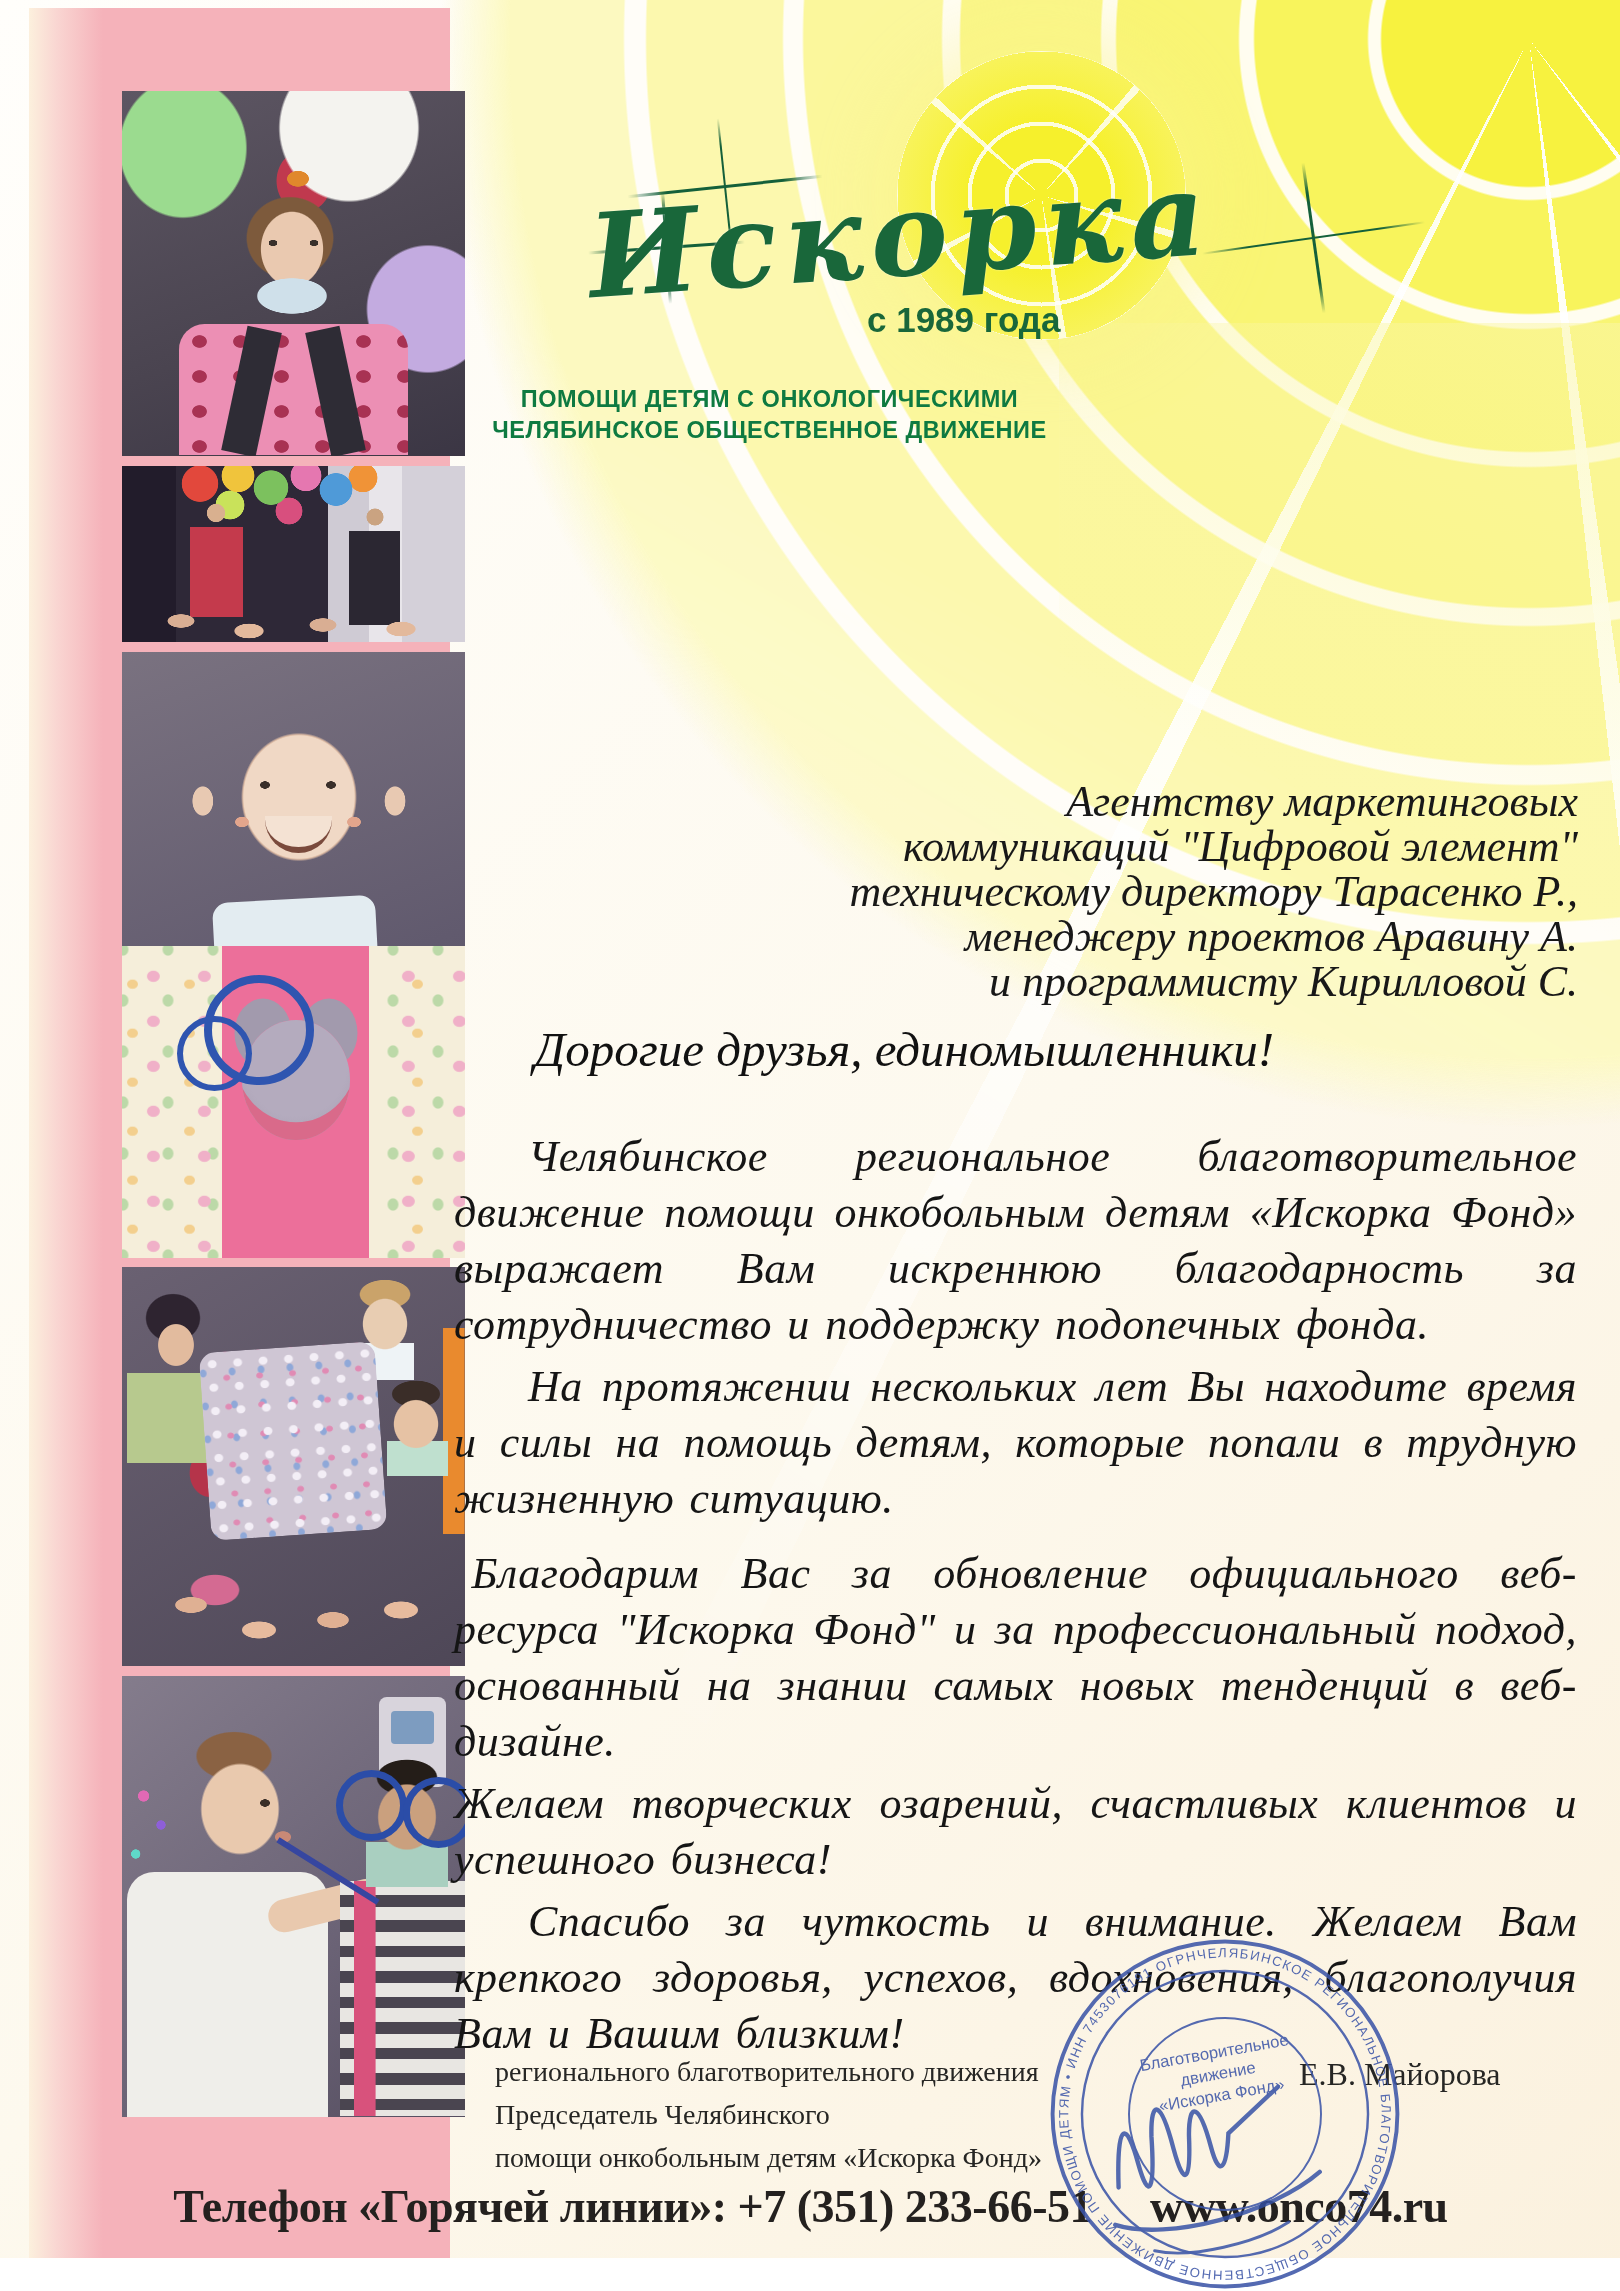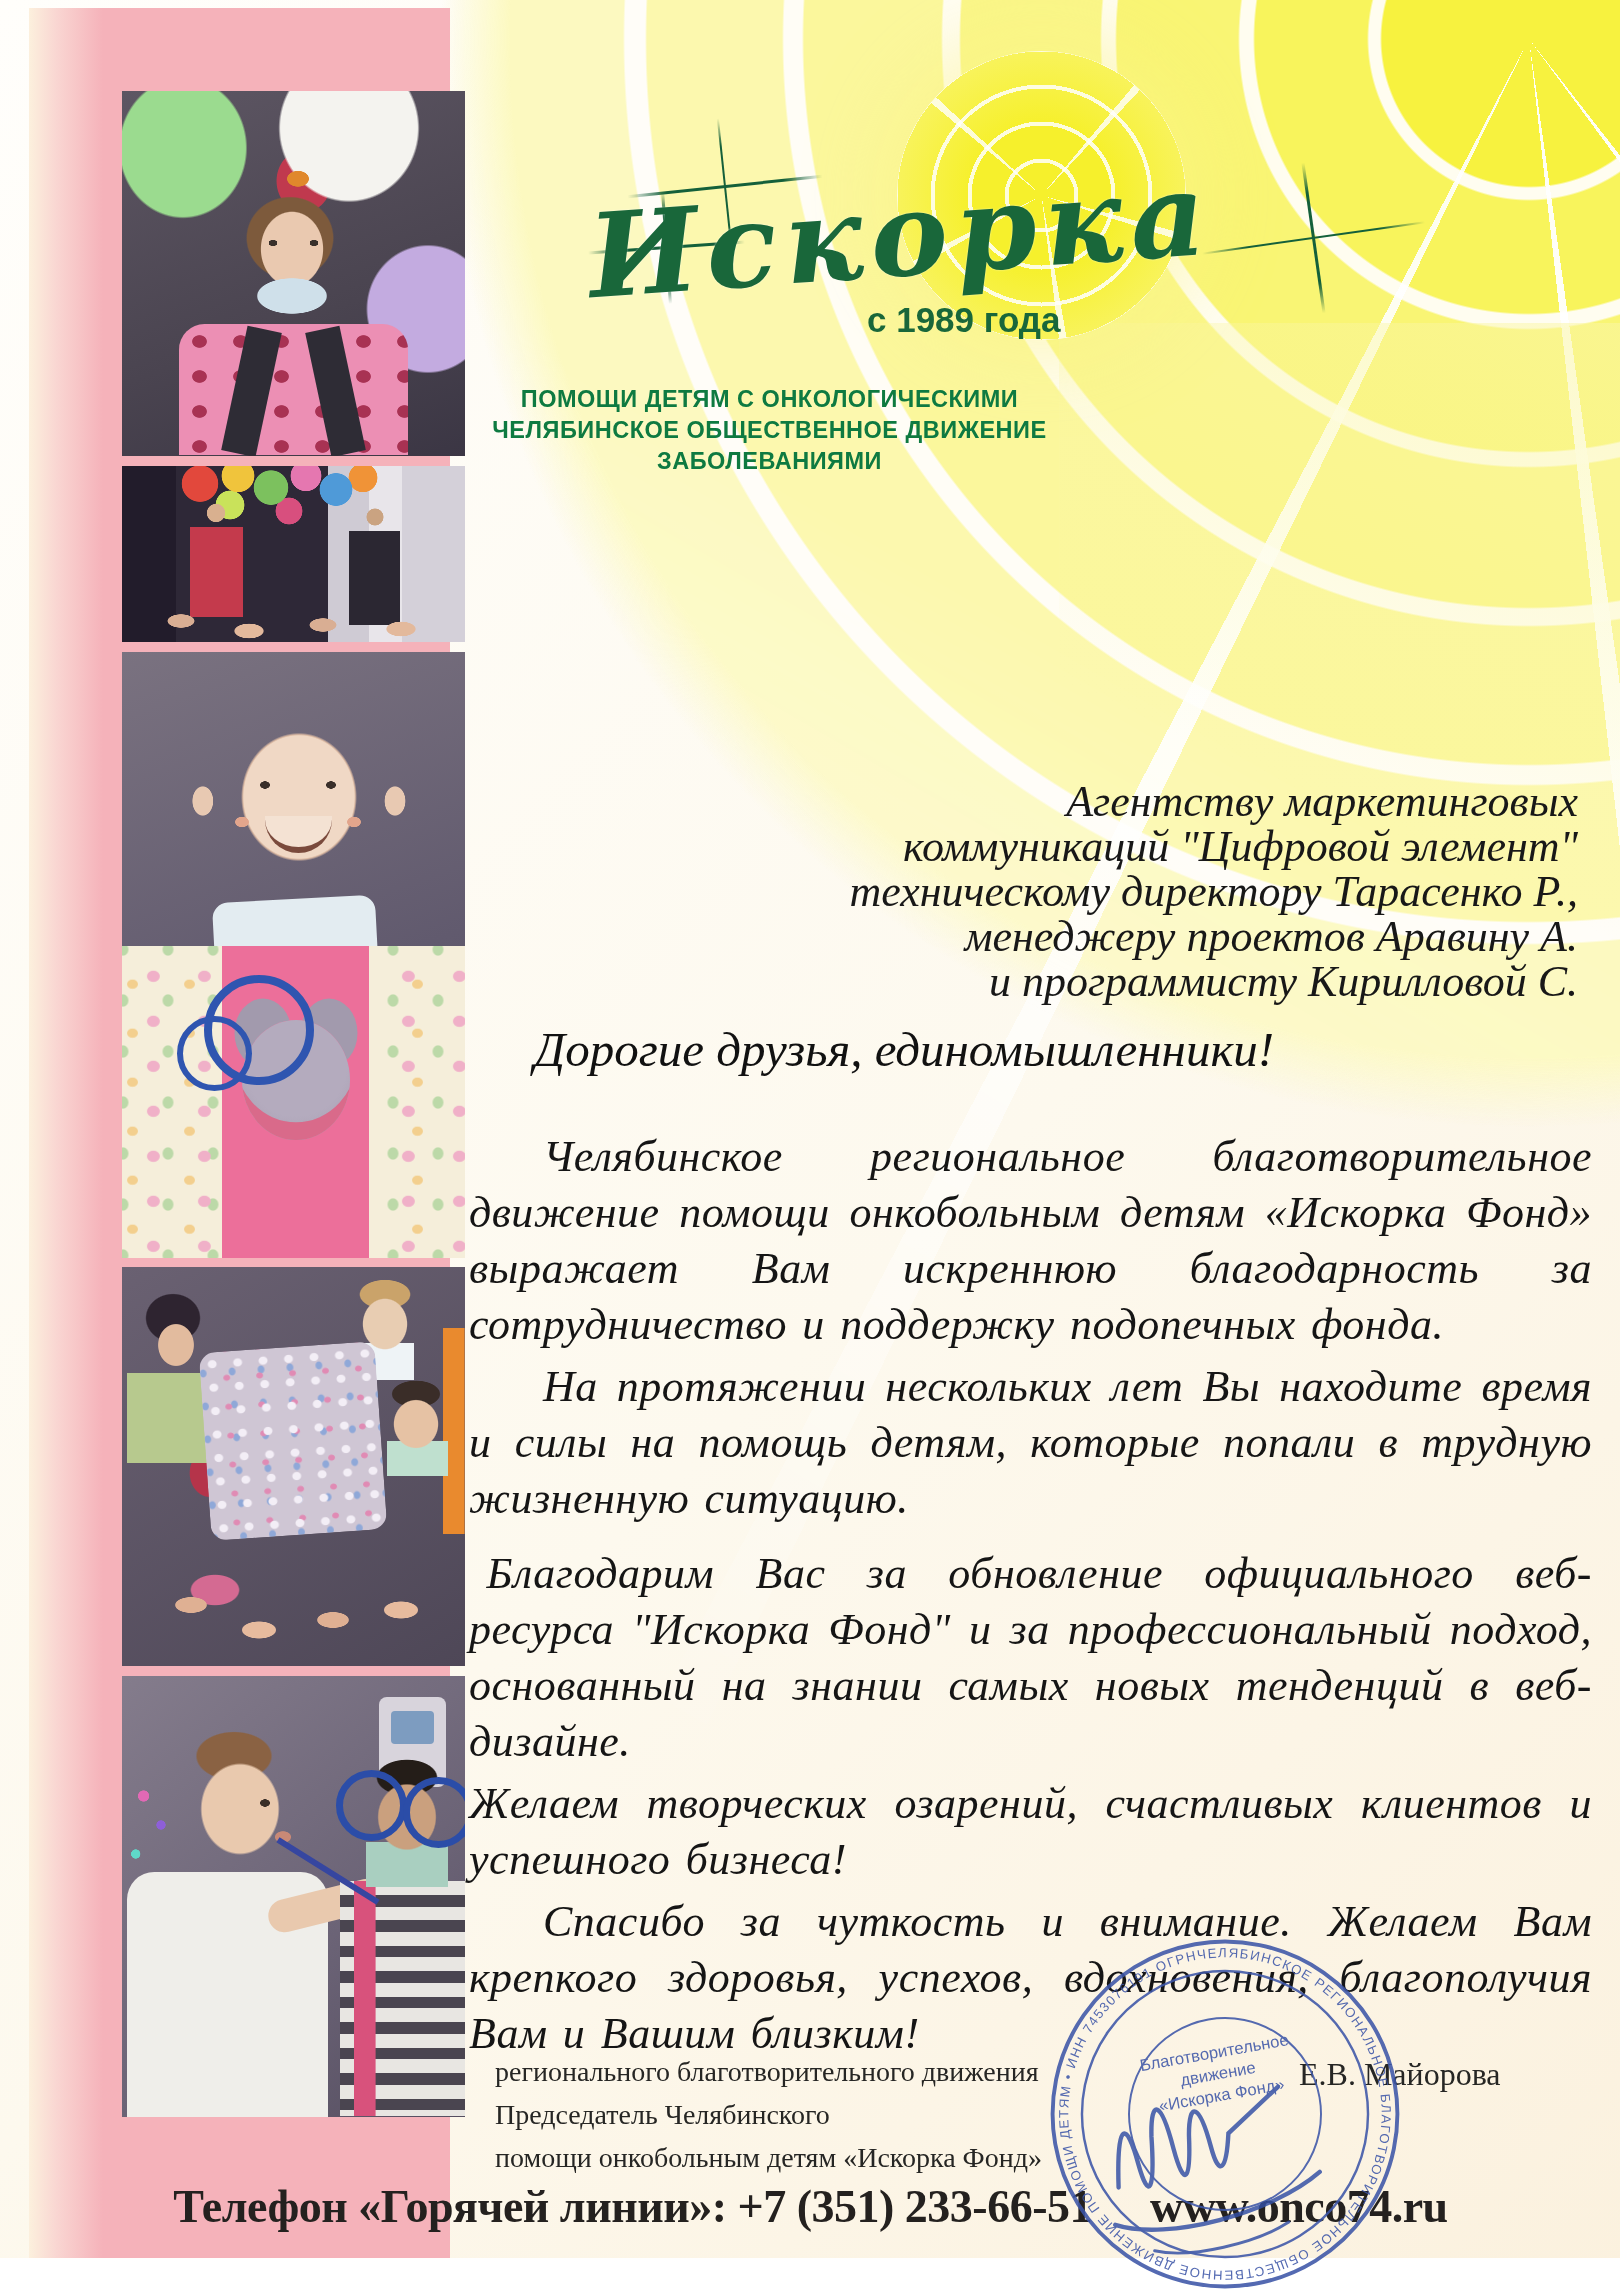--- a/index.html
+++ b/index.html
@@ -208,21 +208,21 @@
   .letter-title span{display:block;transform:scaleY(1.04);transform-origin:left top;}
   .addressee{
     position:absolute;left:627px;top:779px;width:951px;text-align:right;
     font-style:italic;font-size:44px;line-height:45px;color:#181818;
   }
   .addressee span{display:block;}
   .salutation{
     position:absolute;left:534px;top:1021px;width:1039px;
     font-style:italic;font-size:49px;color:#111;
   }
-  .body-text{position:absolute;left:469px;top:1129px;width:1123px;}
+  .body-text{position:absolute;left:454px;top:1129px;width:1123px;}
   .body-text p{
     margin:0 0 5.9px 0;font-style:italic;font-size:44px;line-height:56px;
     text-align:justify;letter-spacing:0.5px;word-spacing:3.9px;color:#151515;
   }
   .body-text p.ind{text-indent:74px;}
   .body-text p.ind-sm{text-indent:17.6px;margin-top:19px;}
   .sign-block{
     position:absolute;left:495px;top:2050px;width:676px;
     font-size:28px;line-height:43px;color:#262624;
   }
@@ -249,21 +249,20 @@
   <div class="logo-sun"></div>
   <div class="sparkle s1"></div>
   <div class="sparkle s2"></div>
   <div class="sparkle s3"></div>
 
   <div class="logo-wordmark">Искорка</div>
   <div class="logo-since">с 1989 года</div>
   <div class="org-caption">
     <span>ПОМОЩИ ДЕТЯМ С ОНКОЛОГИЧЕСКИМИ</span>
     <span>ЧЕЛЯБИНСКОЕ ОБЩЕСТВЕННОЕ ДВИЖЕНИЕ</span>
-    <span>ЗАБОЛЕВАНИЯМИ</span>
   </div>
 
   <div class="sidebar">
     <div class="photo ph1" aria-label="girl-with-balloons">
       <div class="balloons"></div>
       <div class="girl-head"></div>
       <div class="girl-body"></div>
     </div>
     <div class="photo ph2" aria-label="children-party-with-balloons">
       <div class="balloon-cluster"></div>

